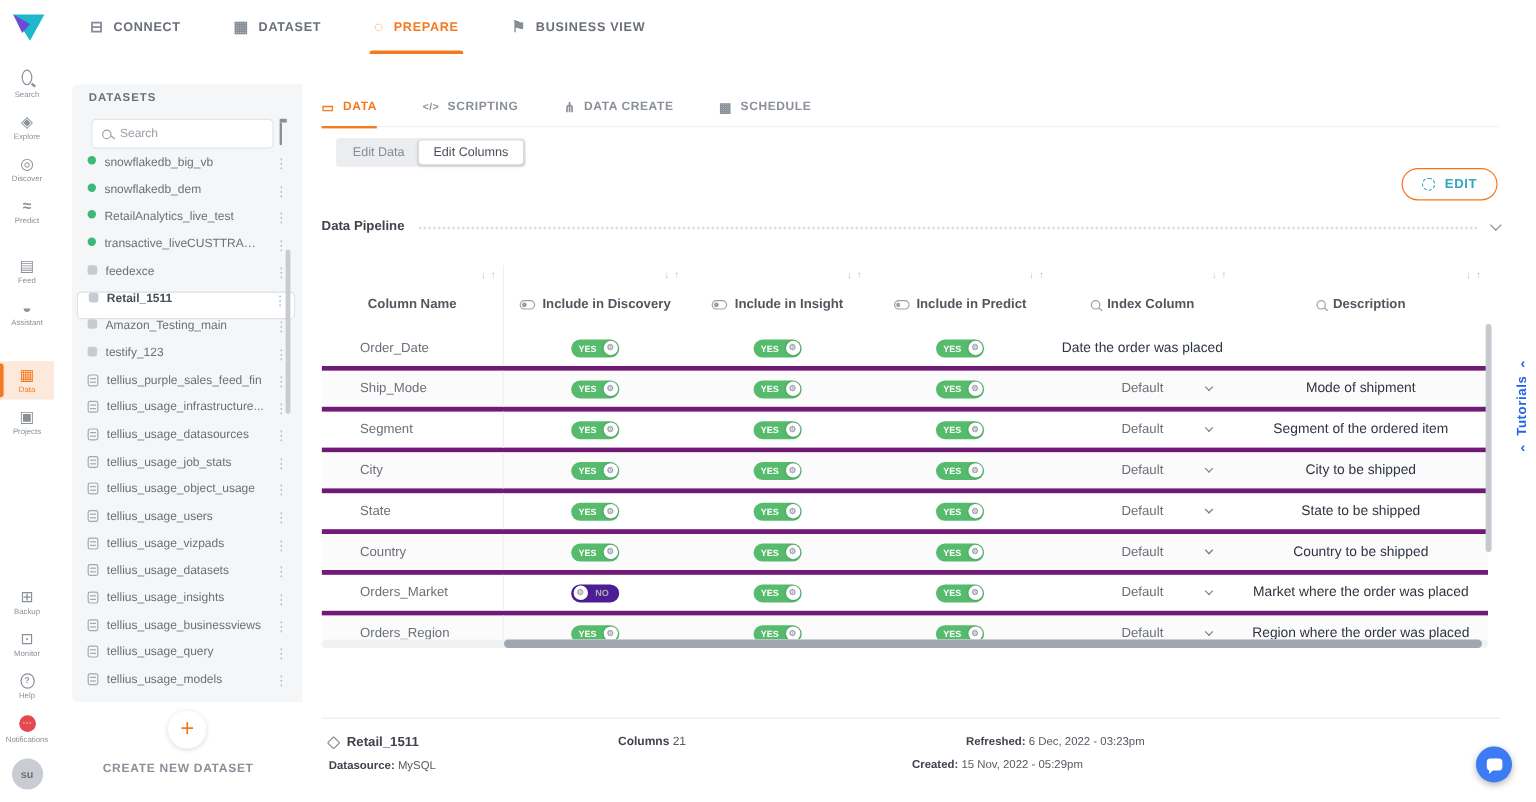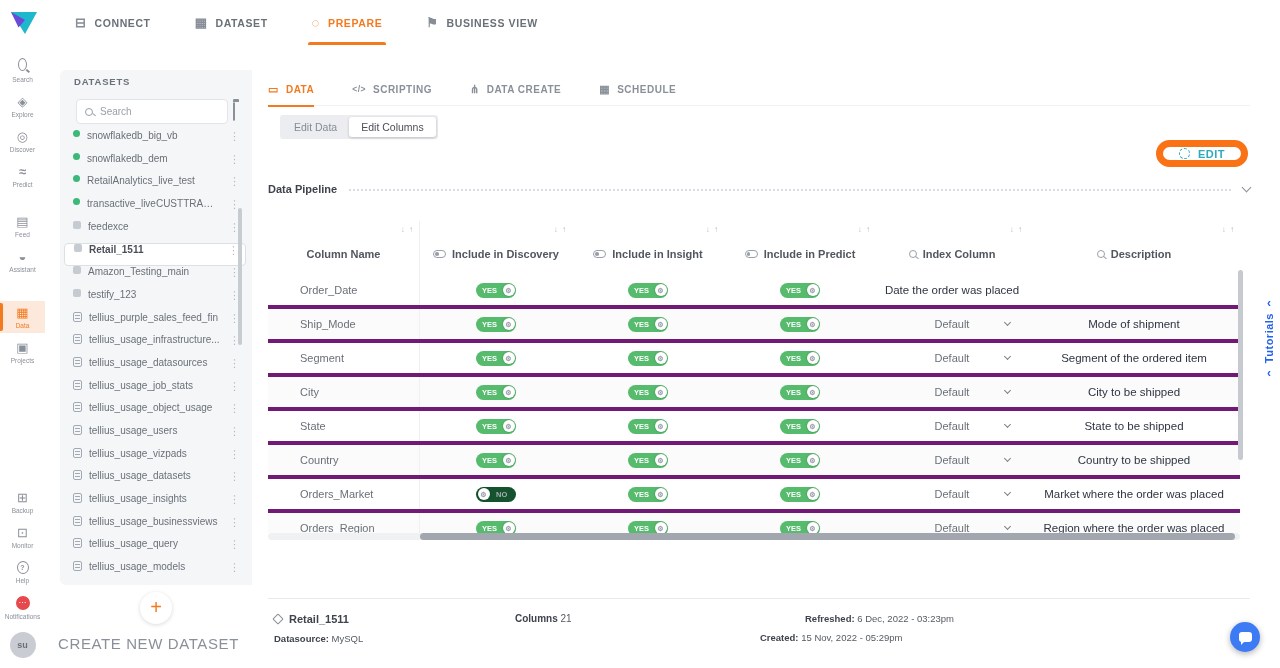--- a/index.html
+++ b/index.html
@@ -70,39 +70,39 @@
   .dsi.gray-square-icon { width:8px; height:8px; border-radius:2px; background:#C6CAD1; }
   .dsi.database-icon { width:9px; height:10px; border:1.2px solid #A3A9B3; border-radius:2px; position:relative; }
   .dsi.database-icon::before { content:''; position:absolute; left:1px; right:1px; top:2px; height:1px; background:#A3A9B3; }
   .dsi.database-icon::after { content:''; position:absolute; left:1px; right:1px; top:5px; height:1px; background:#A3A9B3; }
   .ds-label { flex:1; font-size:10px; color:#6A7078; white-space:nowrap; overflow:hidden; text-overflow:ellipsis; }
   .kebab { color:#B3B8C0; font-size:11px; cursor:pointer; padding:0 2px; }
   .kebab::before { content:"⋮"; }
   .ds-scrollthumb { position:absolute; right:10px; top:163px; width:4px; height:137px; background:#C7CBD2; border-radius:2px; cursor:pointer; }
   .plus-btn { position:absolute; left:95px; top:547px; width:32px; height:32px; border-radius:50%; background:#fff; box-shadow:0 1px 4px rgba(0,0,0,.15); display:flex; align-items:center; justify-content:center; color:#F47A20; font-size:20px; cursor:pointer; }
   .plus-btn::before { content:"+"; margin-top:-2px; }
-  .create-label { position:absolute; left:0; top:590px; width:207px; text-align:center; font-size:15px; font-weight:400; letter-spacing:.6px; color:#8A9099; cursor:pointer; }
+  .create-label { position:absolute; left:0; top:590px; width:207px; text-align:center; font-size:10px; font-weight:700; letter-spacing:.6px; color:#8A9099; cursor:pointer; }
 
   
   .main { position:absolute; left:252px; top:45px; width:1028px; height:623px; background:#fff; }
   .tabs-row { position:absolute; left:16px; right:30px; top:28px; height:33px; display:flex; gap:38px; align-items:center; border-bottom:1px solid #F1F2F4; }
   .tab { position:relative; height:33px; display:flex; align-items:center; gap:7px; font-size:10px; font-weight:700; letter-spacing:.5px; color:#8A9099; cursor:pointer; }
   .tab .tico { font-size:11px; display:inline-flex; }
   .tab.active { color:#F47A20; }
   .tab.active::after { content:''; position:absolute; left:0; right:0; bottom:-1px; height:2px; background:#F47A20; }
   .tico.data-tab-icon::before { content:"▭"; }
   .tico.scripting-icon::before { content:"</>"; font-size:8.5px; font-weight:700; }
   .tico.data-fusion-icon::before { content:"⋔"; }
   .tico.schedule-icon::before { content:"▦"; }
 
   .segments { position:absolute; left:28px; top:70px; display:inline-flex; background:#ECEDF0; border-radius:3px; padding:2px; }
   .segment { padding:4px 12px; font-size:10.5px; color:#868C96; border-radius:3px; cursor:pointer; white-space:nowrap; }
   .segment.active { background:#fff; color:#4A4F58; box-shadow:0 1px 3px rgba(0,0,0,.2); }
 
-  .edit-btn { position:absolute; top:95px; right:32px; height:27px; padding:0 16px; border:7px solid #f97316; border-radius:14px; background:#fff; color:#2FA9BD; font-size:11px; font-weight:700; letter-spacing:.5px; display:flex; align-items:center; gap:8px; cursor:pointer; }
+  .edit-btn { position:absolute; top:95px; right:32px; height:27px; padding:0 16px; border:1px solid #f97316; border-radius:14px; background:#fff; color:#2FA9BD; font-size:11px; font-weight:700; letter-spacing:.5px; display:flex; align-items:center; gap:8px; cursor:pointer; }
   .edit-ico { width:11px; height:11px; border:1.2px dashed #2FA9BD; border-radius:50%; }
 
   .pipeline { position:absolute; left:16px; right:30px; top:130px; height:28px; display:flex; align-items:center; gap:12px; cursor:pointer; }
   .pipeline-label { font-size:11px; font-weight:700; color:#3E434C; white-space:nowrap; }
   .pipe-dots { flex:1; border-top:2px dotted #D9DDE3; margin-top:2px; }
   .pipe-chev { width:7px; height:7px; border-right:1.6px solid #8A9099; border-bottom:1.6px solid #8A9099; transform:rotate(45deg); margin-top:-4px; flex:none; }
 
   
   .table { position:absolute; left:16px; width:972px; top:176px; height:312px; overflow:hidden; }
   .thead { display:grid; grid-template-columns:152px 152px 152px 152px 152px 1fr; height:54px; }
@@ -118,21 +118,21 @@
   .tbody .trow { display:grid; grid-template-columns:152px 152px 152px 152px 152px 1fr; height:34px; border-bottom:4px solid #701a75; }
   .tbody .trow:nth-child(even) { background:#FBFBFC; }
   .cell { display:flex; align-items:center; justify-content:center; font-size:11px; color:#3E434C; }
   .cell.name { justify-content:flex-start; padding-left:32px; color:#6A7078; border-right:1px solid #EEF0F3; }
   .cell.desc { font-size:11.5px; color:#2E3440; }
   .dd { position:relative; width:124px; display:flex; align-items:center; justify-content:center; font-size:11px; color:#6A7078; cursor:pointer; }
   .dd-chev { position:absolute; right:4px; width:5px; height:5px; border-right:1.5px solid #7A8089; border-bottom:1.5px solid #7A8089; transform:rotate(45deg); margin-top:-3px; }
   .toggle { width:40px; height:15px; border-radius:8px; display:inline-flex; align-items:center; position:relative; font-weight:700; font-size:7.5px; cursor:pointer; }
   .toggle.yes { background:#56BB6C; color:#fff; padding-left:6px; }
   .toggle.yes .tg-knob { right:1.5px; }
-  .toggle.no { background:#14532d; color:#A8AEB7; padding-left:20px;align-items:center; }
+  .toggle.no { background:#4c1d95; color:#A8AEB7; padding-left:20px;align-items:center; }
   .toggle.no .tg-knob { left:1.5px; }
   .tg-knob { position:absolute; top:1.5px; width:12px; height:12px; background:#fff; border-radius:50%; box-shadow:0 0 2px rgba(0,0,0,.3); display:flex; align-items:center; justify-content:center; }
   .tg-knob::before { content:"⚙"; font-size:7px; color:#9AA0AA; line-height:1; }
 
   .hscroll-track { position:absolute; left:16px; width:972px; top:488px; height:7px; background:#F0F1F3; border-radius:4px; }
   .hscroll-thumb { position:absolute; left:168px; width:815px; top:488px; height:7px; background:#A2A7AF; border-radius:4px; cursor:pointer; }
   .vscroll { position:absolute; left:986px; top:225px; width:5px; height:190px; background:#C6CAD0; border-radius:3px; cursor:pointer; }
 
   
   .dfooter { position:absolute; left:16px; right:30px; top:553px; height:70px; border-top:1px solid #E8EAEE; }

